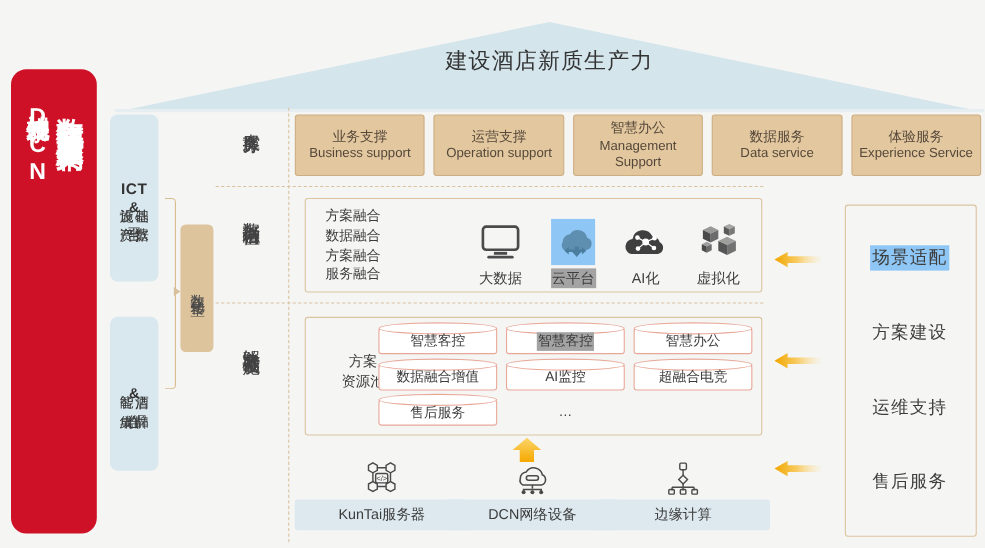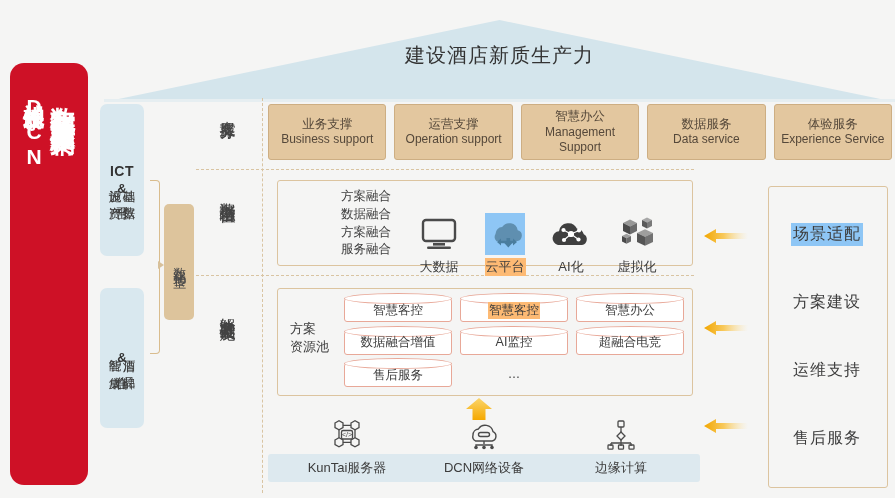--- a/index.html
+++ b/index.html
@@ -104,36 +104,36 @@
   .support-cell .cn{font-size:12.5px;}
   .support-cell .en{font-size:12px;}
 
   
   .panel{
     position:absolute;border:1px solid #dcc49f;border-radius:3px;background:transparent;
   }
   #panel-fusion{left:277px;top:180px;width:414px;height:84px;}
   .fusion-terms{
     position:absolute;left:296px;top:188px;width:90px;
-    font-size:12.5px;color:#3d3d3d;line-height:1.42;text-align:left;margin-left:45px;
+    font-size:12.5px;color:#3d3d3d;line-height:1.42;text-align:left;
   }
   .fusion-items{
-    position:absolute;left:390px;top:204px;width:296px;height:72px;
-    display:flex;align-items:flex-end;justify-content:center;
+    position:absolute;left:390px;top:190px;width:296px;height:72px;
+    display:flex;align-items:flex-end;justify-content:flex-end;
   }
   .fusion-item{display:flex;flex-direction:column;align-items:center;width:66px;}
   .fusion-icon{height:42px;display:flex;align-items:center;justify-content:center;}
   .fusion-item .lab{font-size:13px;color:#3d3d3d;margin-top:3px;}
-  .hl-blue{background:#fdba74;padding:0 1px;}
+  .hl-blue{background:#a3a3a3;padding:0 1px;}
   .icon-hl{background:#8ec6f5;}
 
   
   #panel-pool{left:277px;top:288px;width:414px;height:106px;}
   .pool-label{
-    position:absolute;left:290px;top:320px;width:60px;text-align:left;
+    position:absolute;left:300px;top:320px;width:60px;text-align:center;
     font-size:13px;color:#3d3d3d;line-height:1.35;
   }
   .pool-grid{
     position:absolute;left:344px;top:294px;width:340px;height:94px;
     display:grid;grid-template-columns:repeat(3,1fr);grid-template-rows:repeat(3,1fr);
     gap:4px 8px;
   }
   .cyl{
     position:relative;display:flex;align-items:center;justify-content:center;
     font-size:12.5px;color:#3c3c3c;

